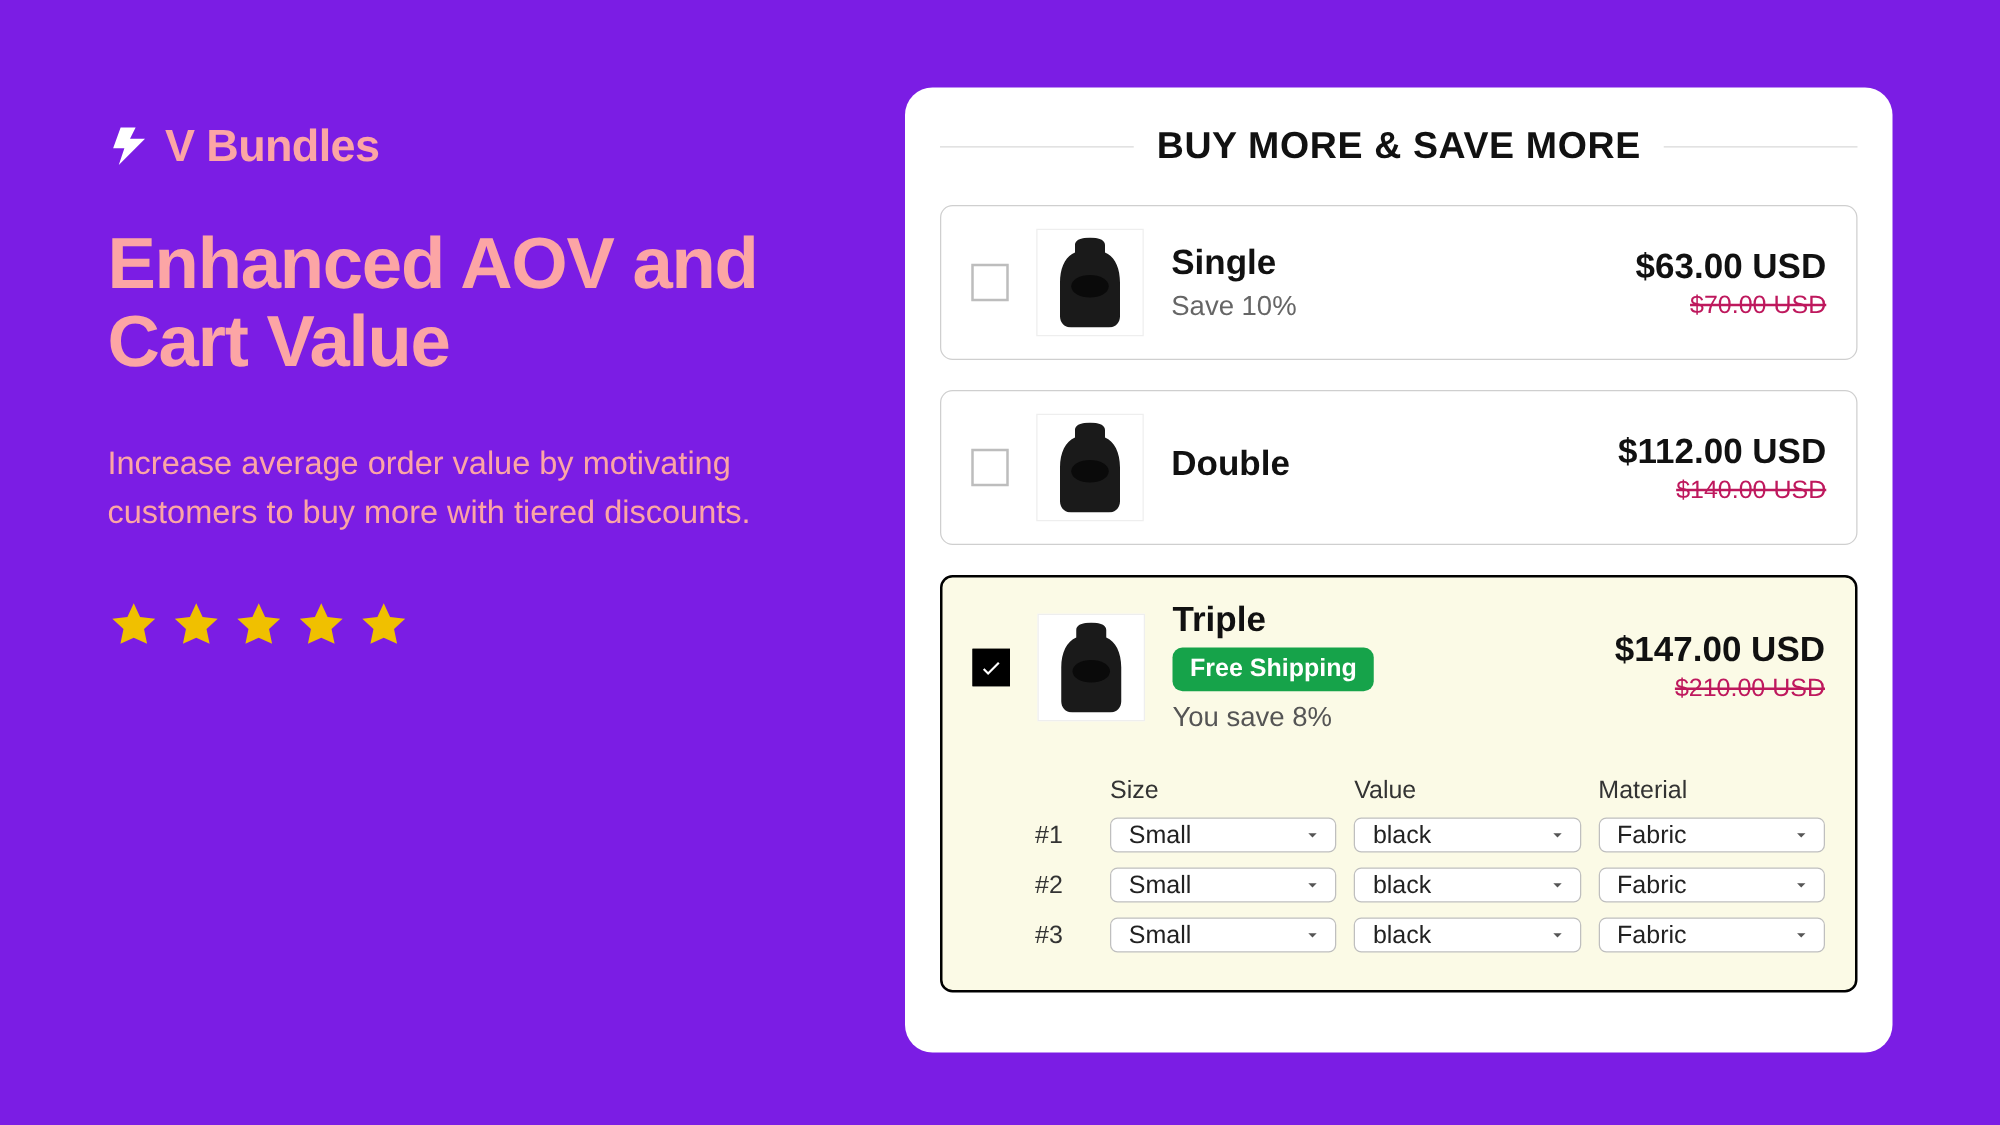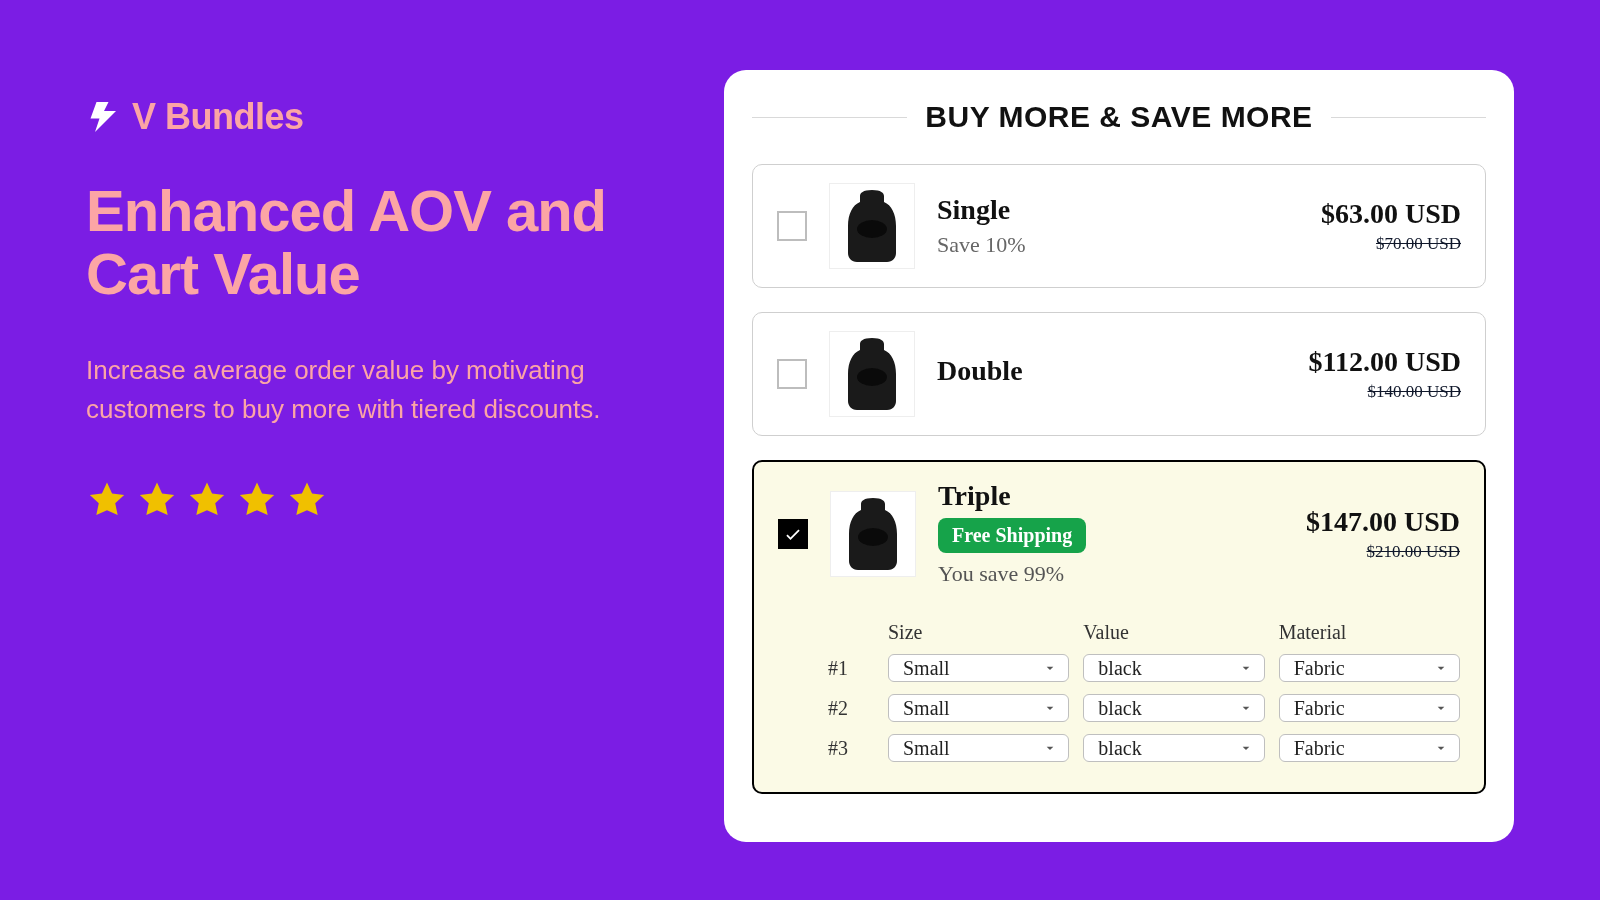--- a/index.html
+++ b/index.html
@@ -70,21 +70,20 @@
     color: #111;
   }
   .tier {
     border: 1px solid #cfcfcf;
     border-radius: 10px;
     padding: 18px 24px;
     margin-bottom: 24px;
     display: flex;
     align-items: center;
     gap: 22px;
-    font-family: Liberation Serif, serif;
   }
   .tier.selected {
     border: 2px solid #000;
     background: #fbfae6;
     flex-wrap: wrap;
     padding-bottom: 18px;
   }
   .chk {
     width: 30px; height: 30px;
     border: 2px solid #bdbdbd;
@@ -114,21 +113,21 @@
     background: #16a34a;
     color: #fff;
     font-size: 20px;
     font-weight: 600;
     padding: 6px 14px;
     border-radius: 8px;
     margin-bottom: 8px;
   }
   .tprice { text-align: right; }
   .pnow { font-size: 28px; font-weight: 800; color: #111; margin-bottom: 4px; white-space: nowrap; }
-  .pold { font-size: 17px; color: #0f172a; text-decoration: line-through; white-space: nowrap; }
+  .pold { font-size: 20px; color: #be185d; text-decoration: line-through; white-space: nowrap; }
 
   .variants {
     width: 100%;
     padding-left: 50px;
     margin-top: 12px;
   }
   .vhead, .vrow {
     display: grid;
     grid-template-columns: 46px 1fr 1fr 1fr;
     gap: 14px;
@@ -238,21 +237,21 @@
     </div>
     <div class="thumb">
       <svg viewBox="0 0 40 48">
           <path fill="#1a1a1a" d="M12 4c0-2 2-4 8-4s8 2 8 4v4c5 2 8 8 8 16v18c0 3-2 6-6 6H10c-4 0-6-3-6-6V24c0-8 3-14 8-16V4z"></path>
           <ellipse cx="20" cy="26" rx="10" ry="6" fill="#0a0a0a"></ellipse>
         </svg>
     </div>
     <div class="tinfo">
       <div class="tname">Triple</div>
       <div class="badge">Free Shipping</div>
-      <div class="tsave dark">You save 99%</div>
+      <div class="tsave dark">You save 8%</div>
     </div>
     <div class="tprice">
       <div class="pnow">$147.00 USD</div>
       <div class="pold">$210.00 USD</div>
     </div>
 
     <div class="variants">
       <div class="vhead">
         <div></div>
         <div class="lbl">Size</div>

